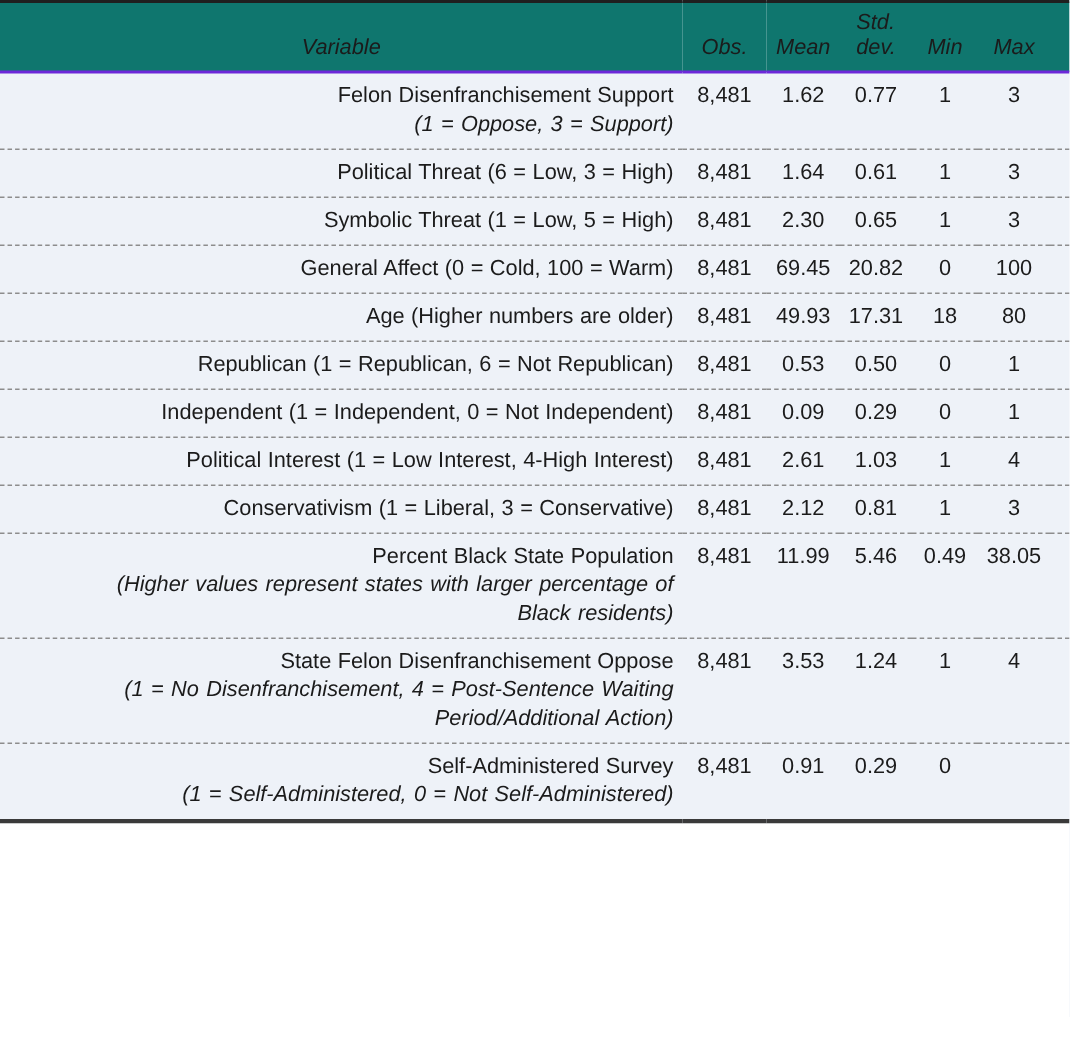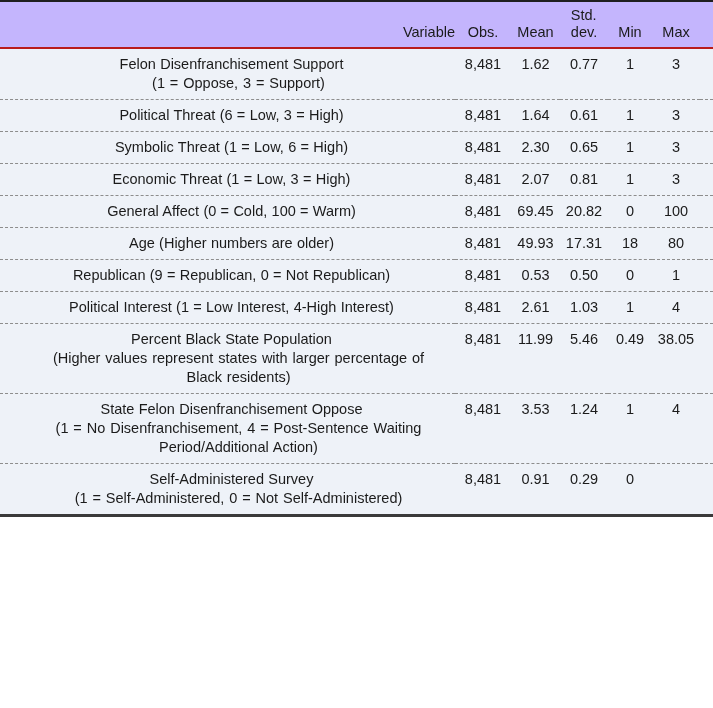--- a/index.html
+++ b/index.html
@@ -11,44 +11,46 @@
   }
   table.stats {
     width: 713px;
     border-collapse: collapse;
     table-layout: fixed;
     background: #eef2f8;
     font-size: 14.5px;
   }
   
   thead th {
-    background: #c4b5fd;
+    background: #0f766e;
     border-top: 2px solid #1f1f1f;
-    border-bottom: 2px solid #b91c1c;
+    border-bottom: 2px solid #6d28d9;
     vertical-align: bottom;
     font-weight: 400;
     line-height: 17px;
     padding: 5px 0 6px 0;
-  }
-  th.c-var { text-align: right; }
+    font-style: italic;
+  }
+  th.c-var { text-align: center; }
   .c-num { text-align: center; }
   .stdwrap { display: inline-block; text-align: left; }
   
   tbody td {
     vertical-align: top;
     line-height: 19px;
     padding: 6px 0 6px 0;
     border-bottom: 1px dashed #8d8d8d;
   }
-  tbody td.c-var { padding-left: 14px; padding-right: 6px; text-align: center; }
+  tbody td.c-var { padding-left: 14px; padding-right: 6px; text-align: right; }
   tbody tr:last-child td { border-bottom: 3px solid #3a3a3a; }
   .vdetail {
     padding-left: 14px;
     white-space: pre-line;
     word-spacing: 0.06em;
+    font-style: italic;
   }
   .vdetail:empty { display: none; }
   .vname { word-spacing: 0.02em; }
 </style>
 </head>
 <body>
 
 <div class="page">
   <table class="stats">
     <colgroup>
@@ -93,41 +95,30 @@
         <td class="c-num">8,481</td>
         <td class="c-num">1.64</td>
         <td class="c-num">0.61</td>
         <td class="c-num">1</td>
         <td class="c-num">3</td>
         <td class="c-spacer"></td>
       </tr>
 
       <tr>
         <td class="c-var">
-          <div class="vname">Symbolic Threat (1 = Low, 6 = High)</div>
+          <div class="vname">Symbolic Threat (1 = Low, 5 = High)</div>
         </td>
         <td class="c-num">8,481</td>
         <td class="c-num">2.30</td>
         <td class="c-num">0.65</td>
         <td class="c-num">1</td>
         <td class="c-num">3</td>
         <td class="c-spacer"></td>
       </tr>
 
-      <tr>
-        <td class="c-var">
-          <div class="vname">Economic Threat (1 = Low, 3 = High)</div>
-        </td>
-        <td class="c-num">8,481</td>
-        <td class="c-num">2.07</td>
-        <td class="c-num">0.81</td>
-        <td class="c-num">1</td>
-        <td class="c-num">3</td>
-        <td class="c-spacer"></td>
-      </tr>
 
       <tr>
         <td class="c-var">
           <div class="vname">General Affect (0 = Cold, 100 = Warm)</div>
         </td>
         <td class="c-num">8,481</td>
         <td class="c-num">69.45</td>
         <td class="c-num">20.82</td>
         <td class="c-num">0</td>
         <td class="c-num">100</td>
@@ -143,43 +134,65 @@
         <td class="c-num">17.31</td>
         <td class="c-num">18</td>
         <td class="c-num">80</td>
         <td class="c-spacer"></td>
       </tr>
 
 
 
       <tr>
         <td class="c-var">
-          <div class="vname">Republican (9 = Republican, 0 = Not Republican)</div>
+          <div class="vname">Republican (1 = Republican, 6 = Not Republican)</div>
         </td>
         <td class="c-num">8,481</td>
         <td class="c-num">0.53</td>
         <td class="c-num">0.50</td>
         <td class="c-num">0</td>
         <td class="c-num">1</td>
         <td class="c-spacer"></td>
       </tr>
 
+      <tr>
+        <td class="c-var">
+          <div class="vname">Independent (1 = Independent, 0 = Not Independent)</div>
+        </td>
+        <td class="c-num">8,481</td>
+        <td class="c-num">0.09</td>
+        <td class="c-num">0.29</td>
+        <td class="c-num">0</td>
+        <td class="c-num">1</td>
+        <td class="c-spacer"></td>
+      </tr>
 
       <tr>
         <td class="c-var">
           <div class="vname">Political Interest (1 = Low Interest, 4-High Interest)</div>
         </td>
         <td class="c-num">8,481</td>
         <td class="c-num">2.61</td>
         <td class="c-num">1.03</td>
         <td class="c-num">1</td>
         <td class="c-num">4</td>
         <td class="c-spacer"></td>
       </tr>
 
+      <tr>
+        <td class="c-var">
+          <div class="vname">Conservativism (1 = Liberal, 3 = Conservative)</div>
+        </td>
+        <td class="c-num">8,481</td>
+        <td class="c-num">2.12</td>
+        <td class="c-num">0.81</td>
+        <td class="c-num">1</td>
+        <td class="c-num">3</td>
+        <td class="c-spacer"></td>
+      </tr>
 
       <tr>
         <td class="c-var">
           <div class="vname">Percent Black State Population</div>
           <div class="vdetail">(Higher values represent states with larger percentage of
 Black residents)</div>
         </td>
         <td class="c-num">8,481</td>
         <td class="c-num">11.99</td>
         <td class="c-num">5.46</td>

